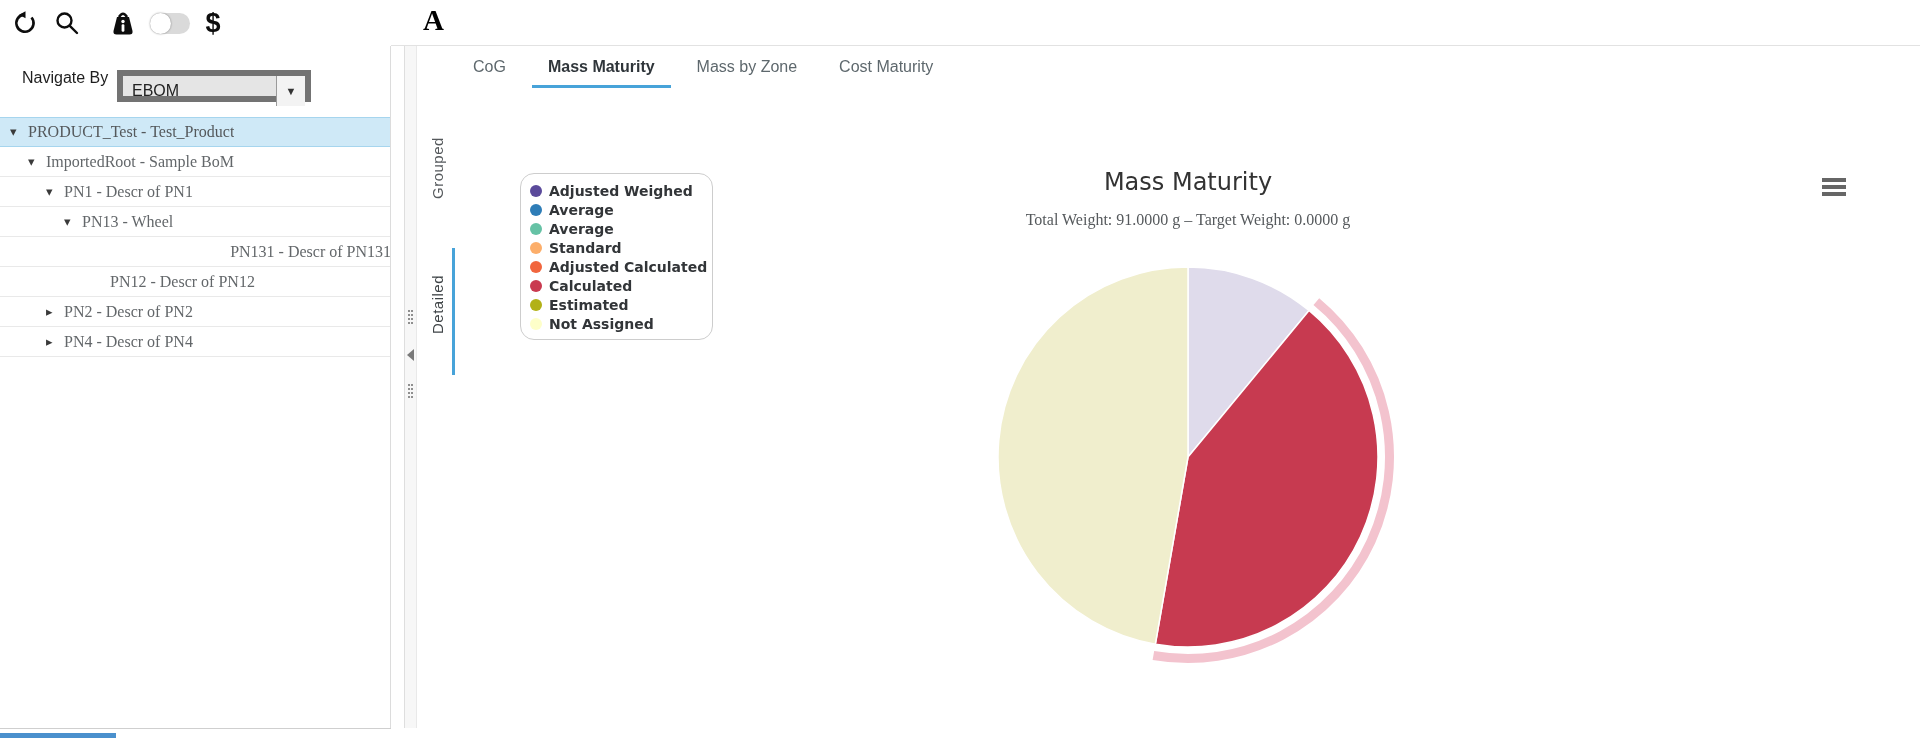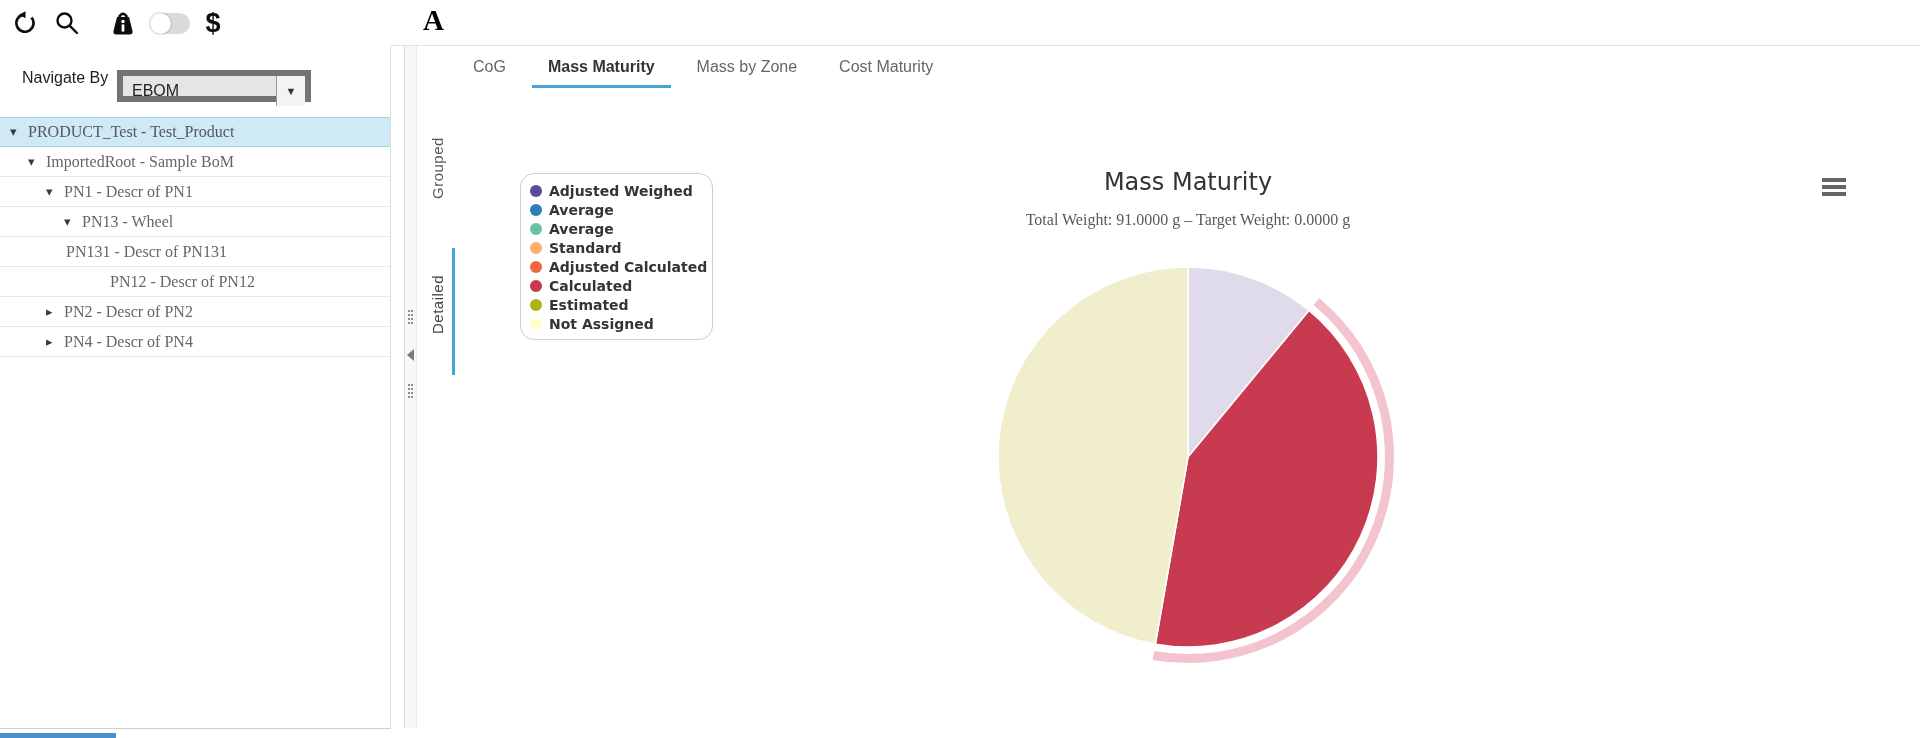--- a/index.html
+++ b/index.html
@@ -141,21 +141,21 @@
         <span class="tree-label">ImportedRoot - Sample BoM</span>
       </div>
       <div class="tree-row" style="padding-left: 46px;">
         <span class="tw">▾</span>
         <span class="tree-label">PN1 - Descr of PN1</span>
       </div>
       <div class="tree-row" style="padding-left: 64px;">
         <span class="tw">▾</span>
         <span class="tree-label">PN13 - Wheel</span>
       </div>
-      <div class="tree-row" style="padding-left: 48px;">
+      <div class="tree-row" style="padding-left: 48px; justify-content: flex-end;">
         <span class="tw"></span>
         <span class="tree-label">PN131 - Descr of PN131</span>
       </div>
       <div class="tree-row" style="padding-left: 92px;">
         <span class="tw"></span>
         <span class="tree-label">PN12 - Descr of PN12</span>
       </div>
       <div class="tree-row" style="padding-left: 46px;">
         <span class="tw">▸</span>
         <span class="tree-label">PN2 - Descr of PN2</span>

